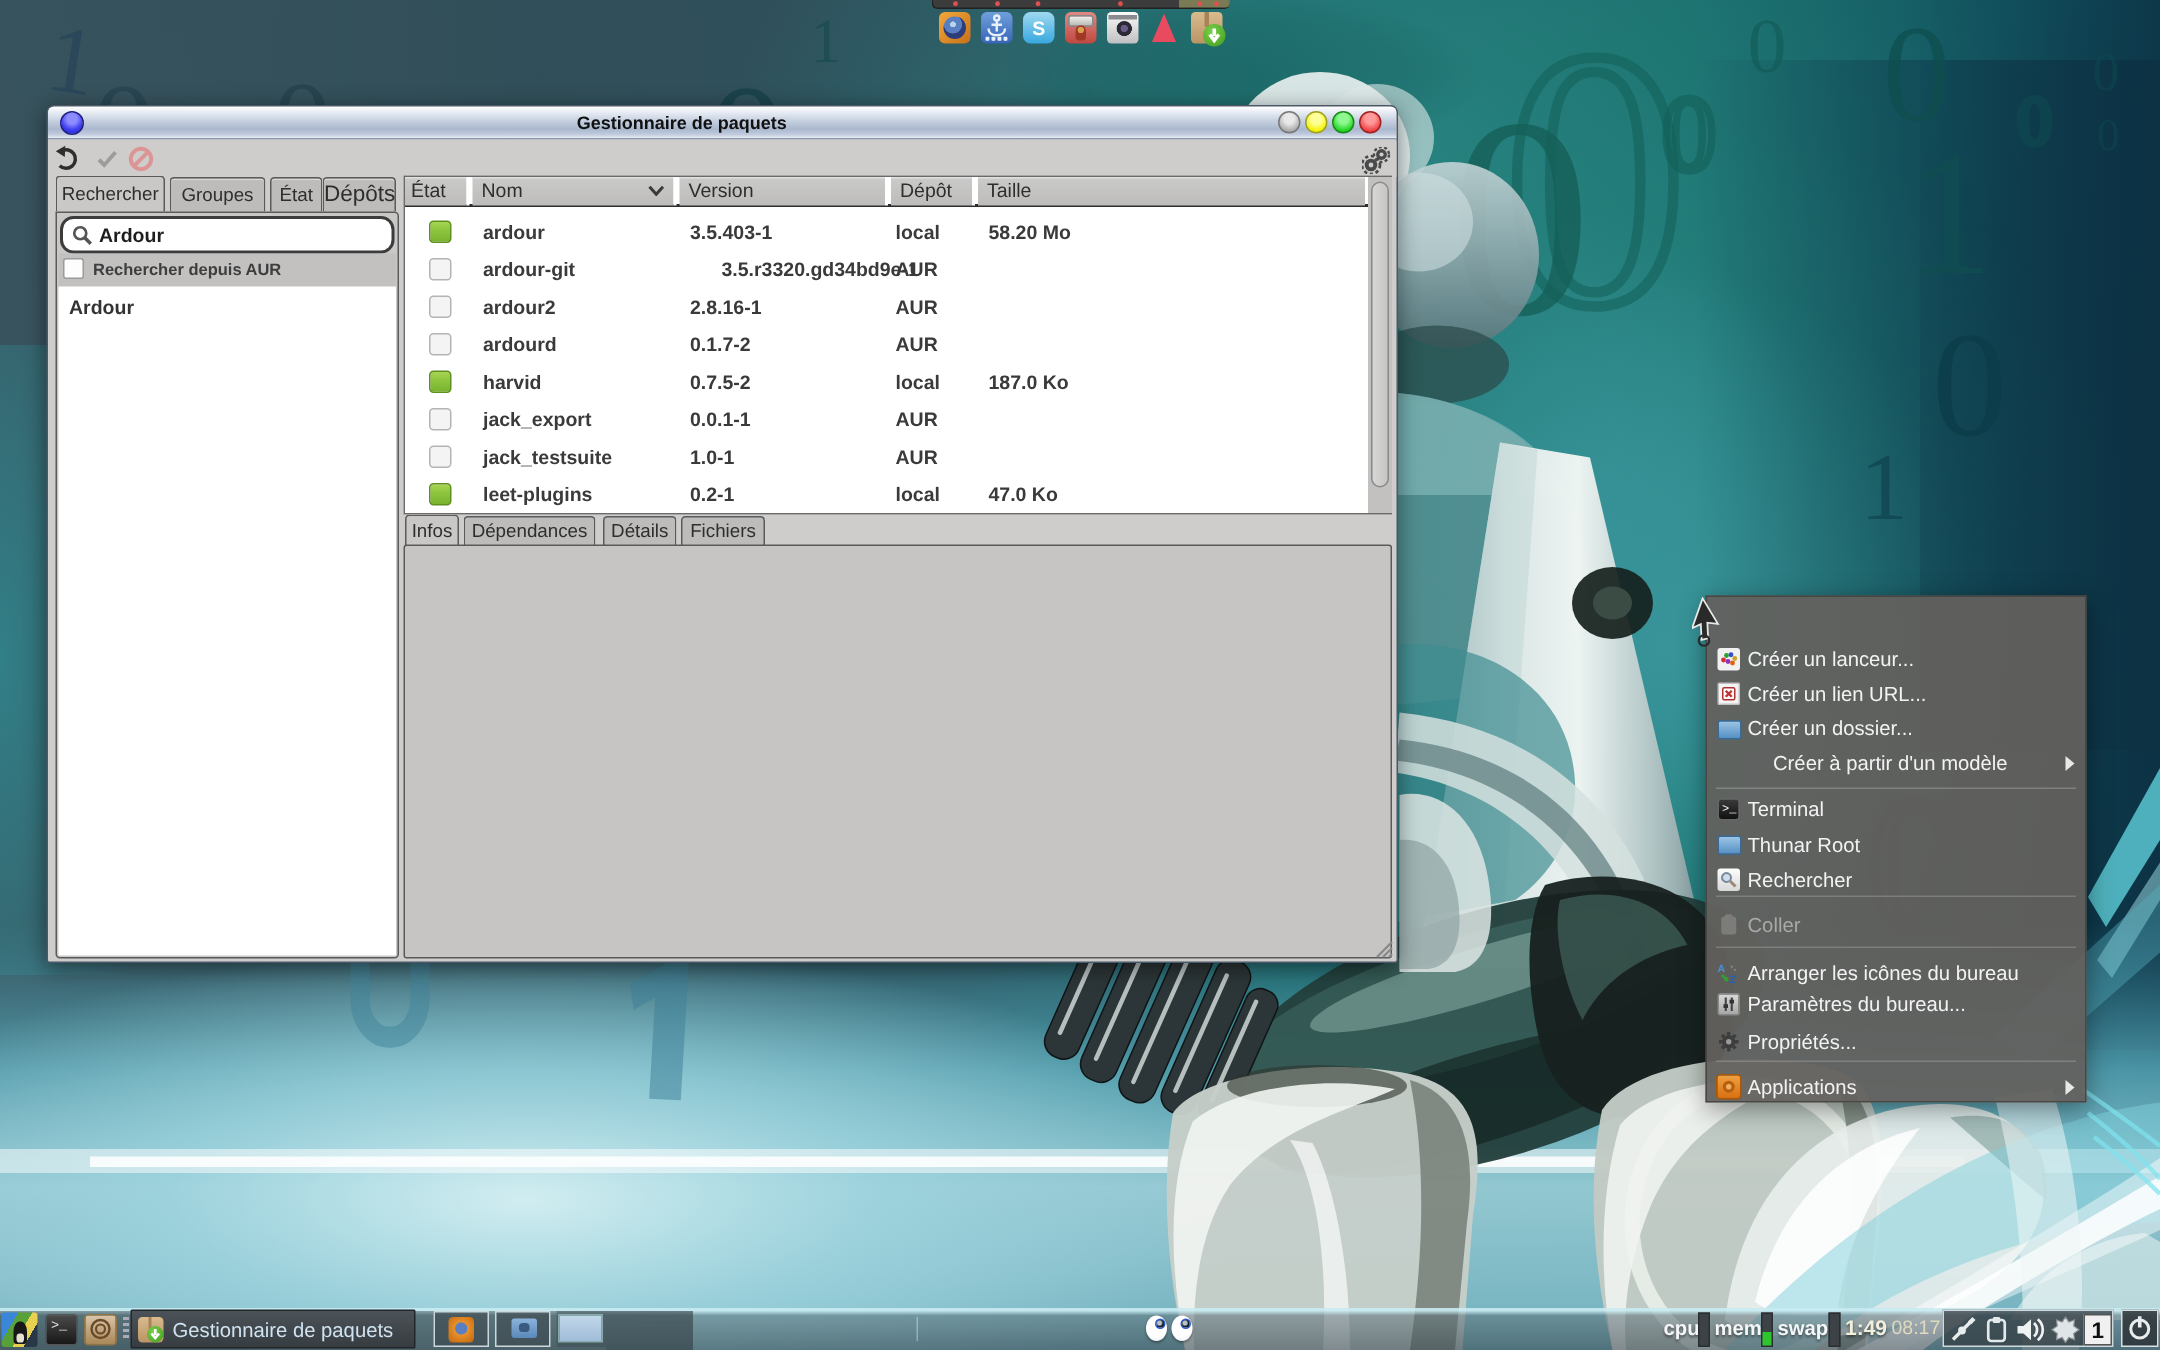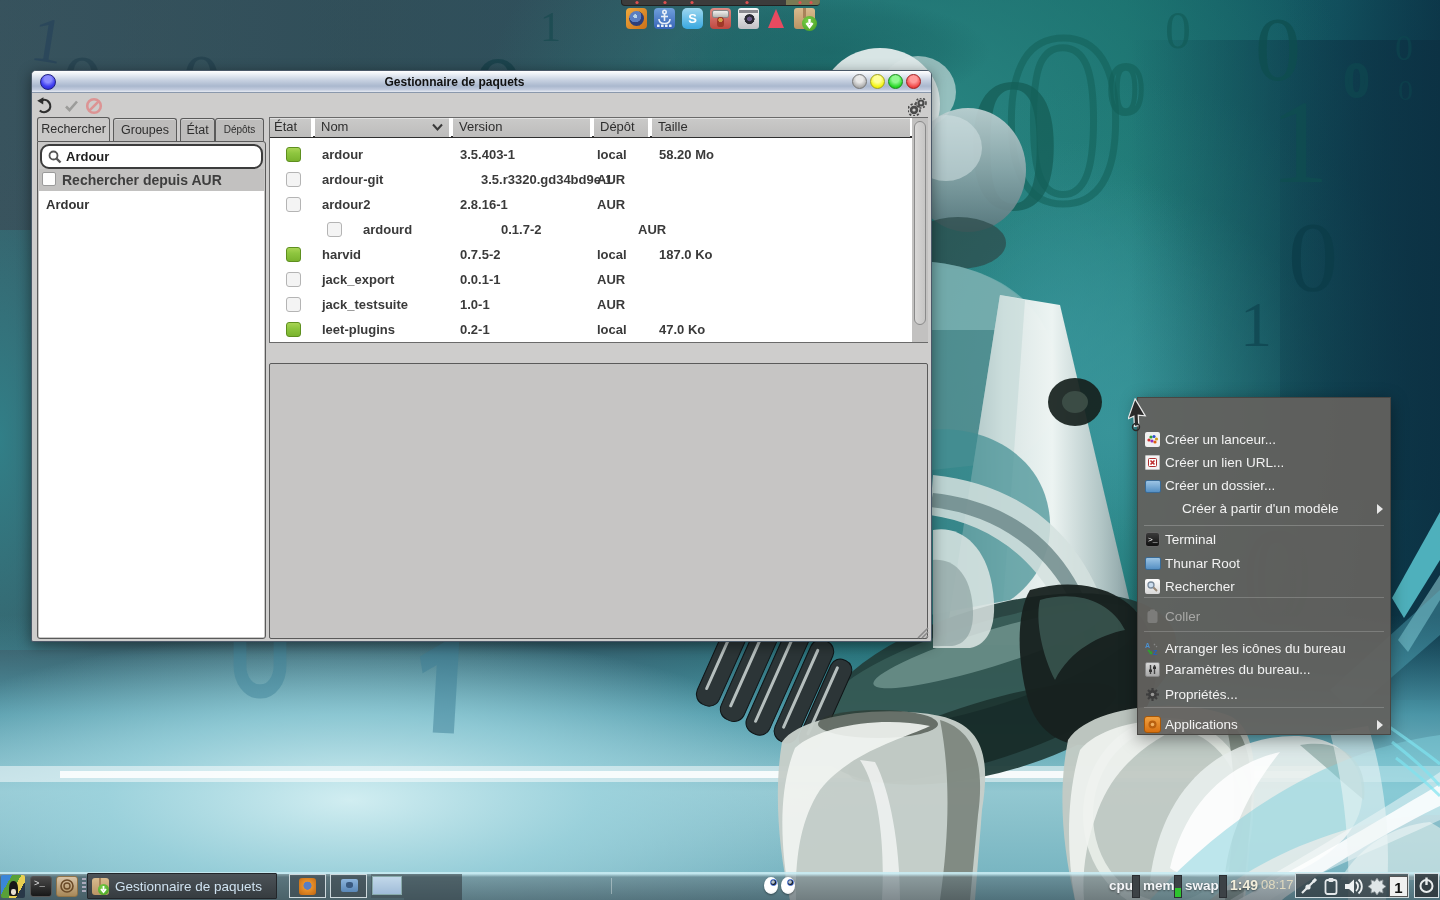--- a/index.html
+++ b/index.html
@@ -305,36 +305,36 @@
             <circle cx="6" cy="12" r="6" fill="none" stroke="#4a4a4a" stroke-width="1.8" stroke-dasharray="2.2 1.8"></circle>
             <circle cx="6" cy="12" r="1.6" fill="#cecdcc"></circle>
           </g>
   </svg>
  </div>
 
  <div class="abs" style="left:5px;top:46px;width:229px;height:24px;">
   <div class="abs" style="left:0;top:0;width:73px;height:24px;background:#c9c8c7;border:1px solid #5a5a5a;border-bottom:none;border-radius:3px 3px 0 0;text-align:center;font-size:12.5px;color:#2e2e2e;line-height:23px;">Rechercher</div>
   <div class="abs" style="left:76px;top:1px;width:64px;height:23px;background:#bdbcbb;border:1px solid #5a5a5a;border-bottom:none;border-radius:3px 3px 0 0;text-align:center;font-size:12.5px;color:#2e2e2e;line-height:22px;box-shadow:inset 0 1px 0 #d8d8d8;">Groupes</div>
   <div class="abs" style="left:143px;top:1px;width:35px;height:23px;background:#bdbcbb;border:1px solid #5a5a5a;border-bottom:none;border-radius:3px 3px 0 0;text-align:center;font-size:12.5px;color:#2e2e2e;line-height:22px;box-shadow:inset 0 1px 0 #d8d8d8;">État</div>
-  <div class="abs" style="left:178px;top:1px;width:49px;height:23px;background:#bdbcbb;border:1px solid #5a5a5a;border-bottom:none;border-radius:3px 3px 0 0;text-align:center;font-size:10px;color:#2e2e2e;line-height:22px;box-shadow:inset 0 1px 0 #d8d8d8;">Dépôts</div>
+  <div class="abs" style="left:178px;top:1px;width:49px;height:23px;background:#bdbcbb;border:1px solid #5a5a5a;border-bottom:none;border-radius:3px 3px 0 0;text-align:center;font-size:15px;color:#2e2e2e;line-height:22px;box-shadow:inset 0 1px 0 #d8d8d8;">Dépôts</div>
  </div>
 
  <div class="abs" style="left:5px;top:70px;width:229px;height:498px;background:#c9c8c7;border:1px solid #5a5a5a;border-radius:0 3px 3px 3px;">
 
   <div class="abs" style="left:2px;top:2px;width:223px;height:25px;background:#fff;border:2px solid #3c3c3c;border-radius:9px;">
    <svg class="abs" style="left:5px;top:3px" width="16" height="16" viewBox="0 0 16 16">
             <circle cx="6.5" cy="6.5" r="4" fill="none" stroke="#555" stroke-width="1.8"></circle>
             <line x1="9.5" y1="9.5" x2="13.5" y2="13.5" stroke="#555" stroke-width="2.4"></line>
           </svg>
    <div class="abs" style="left:24px;top:0;font-size:13px;font-weight:bold;color:#1e1e1e;line-height:21px;">Ardour</div>
   </div>
 
   <div class="abs" style="left:1px;top:27px;width:225px;height:22px;background:#c2c1c0;">
    <div class="abs" style="left:3px;top:3px;width:14px;height:14px;background:#fdfdfd;border:1px solid #9a9a9a;border-radius:2px;"></div>
-   <div class="abs" style="left:23px;top:0;font-size:14px;font-weight:bold;color:#3e3e3e;line-height:22px;">Rechercher depuis AUR</div>
+   <div class="abs" style="left:23px;top:0;font-size:11px;font-weight:bold;color:#3e3e3e;line-height:22px;">Rechercher depuis AUR</div>
   </div>
 
   <div class="abs" style="left:1px;top:49px;width:225px;height:446px;background:#fff;">
    <div style="font-size:13px;font-weight:bold;color:#333;padding:6px 0 0 7px;">Ardour</div>
   </div>
  </div>
 
  <div class="abs" style="left:237px;top:46px;width:659px;height:226px;background:#fff;border:1px solid #6a6a6a;">
 
   <div class="abs" style="left:0;top:0;width:657px;height:20px;background:#fff;border-bottom:2px solid #2e2e2e;">
@@ -364,21 +364,21 @@
  <div style="position:absolute;left:327px;top:4px;">AUR</div>
  <div style="position:absolute;left:389px;top:4px;"></div>
           </div>
 <div style="position:absolute;left:0;top:50px;width:640px;height:25px;">
  <div style="position:absolute;left:16px;top:4px;width:15px;height:15px;border-radius:3px;background:#f4f4f4;border:1px solid #b4b4b4;"></div>
  <div style="position:absolute;left:52px;top:4px;">ardour2</div>
  <div style="position:absolute;left:190px;top:4px;">2.8.16-1</div>
  <div style="position:absolute;left:327px;top:4px;">AUR</div>
  <div style="position:absolute;left:389px;top:4px;"></div>
           </div>
-<div style="position:absolute;left:0;top:75px;width:640px;height:25px;margin-left:41px;">
+<div style="position:absolute;left:0;top:75px;width:640px;height:25px;">
  <div style="position:absolute;left:16px;top:4px;width:15px;height:15px;border-radius:3px;background:#f4f4f4;border:1px solid #b4b4b4;"></div>
  <div style="position:absolute;left:52px;top:4px;">ardourd</div>
  <div style="position:absolute;left:190px;top:4px;">0.1.7-2</div>
  <div style="position:absolute;left:327px;top:4px;">AUR</div>
  <div style="position:absolute;left:389px;top:4px;"></div>
           </div>
 <div style="position:absolute;left:0;top:100px;width:640px;height:25px;">
  <div style="position:absolute;left:16px;top:4px;width:15px;height:15px;border-radius:3px;background:linear-gradient(#a8d454,#8ec63f 40%,#7ab32e);border:1px solid #5e8f1f;"></div>
  <div style="position:absolute;left:52px;top:4px;">harvid</div>
  <div style="position:absolute;left:190px;top:4px;">0.7.5-2</div>
@@ -406,20 +406,26 @@
  <div style="position:absolute;left:327px;top:4px;">local</div>
  <div style="position:absolute;left:389px;top:4px;">47.0 Ko</div>
           </div>
 </div>
 
   <div class="abs" style="left:642px;top:0;width:16px;height:224px;background:#c2c1c0;">
    <div class="abs" style="left:2px;top:3px;width:12px;height:204px;background:linear-gradient(90deg,#d8d7d6,#c6c5c4);border:1px solid #8a8a8a;border-radius:6px;"></div>
   </div>
  </div>
 
+ <div class="abs" style="left:237px;top:271px;width:659px;height:22px;">
+  <div class="abs" style="left:1px;top:1px;width:36px;height:21px;background:#c9c8c7;border:1px solid #5a5a5a;border-bottom:none;border-radius:3px 3px 0 0;text-align:center;font-size:12.5px;color:#2e2e2e;line-height:20px;">Infos</div>
+  <div class="abs" style="left:40px;top:2px;width:88px;height:20px;background:#bdbcbb;border:1px solid #5a5a5a;border-bottom:none;border-radius:3px 3px 0 0;text-align:center;font-size:12.5px;color:#2e2e2e;line-height:19px;">Dépendances</div>
+  <div class="abs" style="left:133px;top:2px;width:49px;height:20px;background:#bdbcbb;border:1px solid #5a5a5a;border-bottom:none;border-radius:3px 3px 0 0;text-align:center;font-size:12.5px;color:#2e2e2e;line-height:19px;">Détails</div>
+  <div class="abs" style="left:185px;top:2px;width:56px;height:20px;background:#bdbcbb;border:1px solid #5a5a5a;border-bottom:none;border-radius:3px 3px 0 0;text-align:center;font-size:12.5px;color:#2e2e2e;line-height:19px;">Fichiers</div>
+ </div>
 
  <div class="abs" style="left:237px;top:292px;width:659px;height:276px;background:#c6c5c4;border:1px solid #5a5a5a;border-radius:2px;"></div>
 
  <svg class="abs" style="right:2px;bottom:2px" width="14" height="14" viewBox="0 0 14 14">
         <g stroke="#8a8a8a" stroke-width="1.6">
           <line x1="3" y1="13" x2="13" y2="3"></line>
           <line x1="7" y1="13" x2="13" y2="7"></line>
           <line x1="11" y1="13" x2="13" y2="11"></line>
         </g>
       </svg>

